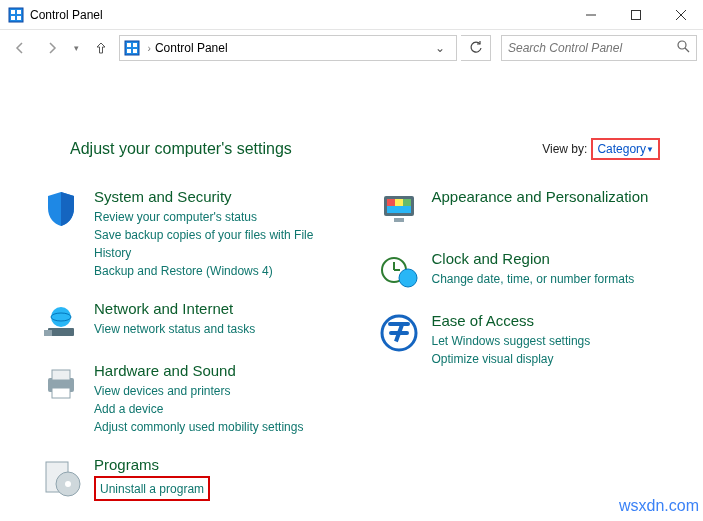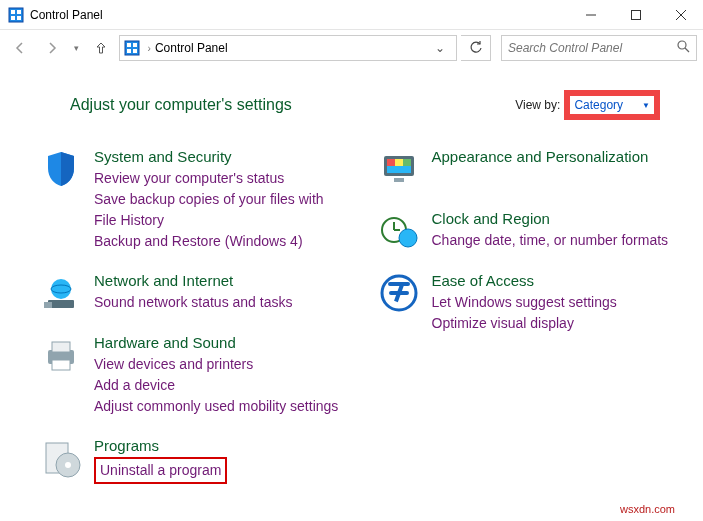--- a/index.html
+++ b/index.html
@@ -24,38 +24,38 @@
     .address .crumb { color: #000; }
     .address-spacer { flex: 1; }
     .address-drop { width: 24px; display: flex; align-items: center; justify-content: center; color: #555; }
     .refresh { width: 30px; height: 26px; border: 1px solid #ccc; border-left: none; display: flex; align-items: center; justify-content: center; }
     .search { width: 196px; height: 26px; border: 1px solid #ccc; margin-left: 6px; display: flex; align-items: center; padding: 0 6px; }
     .search input { flex: 1; border: none; outline: none; font-size: 12px; color: #555; font-style: italic; }
     .search-icon { color: #666; }
 
     
     .pane { padding: 24px 20px 10px 40px; }
-    .heading-row { display: flex; justify-content: space-between; align-items: center; max-width: 620px; margin-bottom: 28px; }
+    .heading-row { display: flex; justify-content: space-between; align-items: center; max-width: 620px; margin-bottom: 28px; margin-top: 48px; }
     .heading { color: #0a5d2c; font-size: 16px; font-weight: 400; margin-left: 30px; }
     .viewby { font-size: 12px; display: flex; align-items: center; color: #222; }
     .viewby-label { margin-right: 4px; }
-    .viewby-value { border: 6px solid #ef4444; padding: 2px 4px; display: flex; align-items: center; gap: 19px; color: #0654c9; }
+    .viewby-value { border: 2px solid #ef4444; padding: 2px 4px; display: flex; align-items: center; gap: 0; color: #0654c9; }
     .viewby-value .caret { font-size: 8px; }
 
     .columns { display: flex; gap: 32px; }
     .col { flex: 1; }
     .category { display: flex; gap: 12px; margin-bottom: 20px; }
     .cat-icon { width: 42px; height: 42px; flex-shrink: 0; }
     .cat-body { display: flex; flex-direction: column; }
     .cat-title { color: #0a5d2c; font-size: 15px; font-weight: 400; line-height: 1.2; margin-bottom: 2px; }
-    .cat-link { color: #701a75; font-size: 14px; line-height: 1.5; cursor: pointer; }
+    .cat-link { color: #0f766e; font-size: 12px; line-height: 1.5; cursor: pointer; }
 
     .highlight-red { border: 2px solid #d40000; padding: 1px 4px; display: inline-block; }
 
-    .watermark { position: absolute; right: 28px; bottom: 6px; font-size: 11px; color: #b91c1c; }
+    .watermark { position: absolute; right: 4px; bottom: 6px; font-size: 16px; color: #3b82f6; }
   </style>
 </head>
 <body>
 
 <div class="titlebar">
   <span class="app-icon">
     <svg viewBox="0 0 16 16">
         <rect x="1" y="1" width="14" height="14" fill="#1e88e5" stroke="#0d47a1"></rect>
         <rect x="3" y="3" width="4" height="4" fill="#fff"></rect>
         <rect x="9" y="3" width="4" height="4" fill="#fff"></rect>
@@ -169,21 +169,21 @@
         <span class="cat-icon">
           <svg viewBox="0 0 42 42">
               <circle cx="21" cy="17" r="10" fill="#29b6f6"></circle>
               <ellipse cx="21" cy="17" rx="10" ry="4" fill="none" stroke="#0277bd"></ellipse>
               <rect x="8" y="28" width="26" height="8" rx="1" fill="#546e7a"></rect>
               <rect x="4" y="30" width="8" height="6" fill="#90a4ae"></rect>
             </svg>
         </span>
         <div class="cat-body">
           <a class="cat-title">Network and Internet</a>
-          <a class="cat-link">Sound network status and tasks</a>
+          <a class="cat-link">View network status and tasks</a>
         </div>
       </div>
 
       <div class="category">
         <span class="cat-icon">
           <svg viewBox="0 0 42 42">
               <rect x="8" y="16" width="26" height="14" rx="2" fill="#90a4ae"></rect>
               <rect x="12" y="8" width="18" height="10" fill="#eceff1" stroke="#90a4ae"></rect>
               <rect x="12" y="26" width="18" height="10" fill="#fff" stroke="#90a4ae"></rect>
             </svg>

